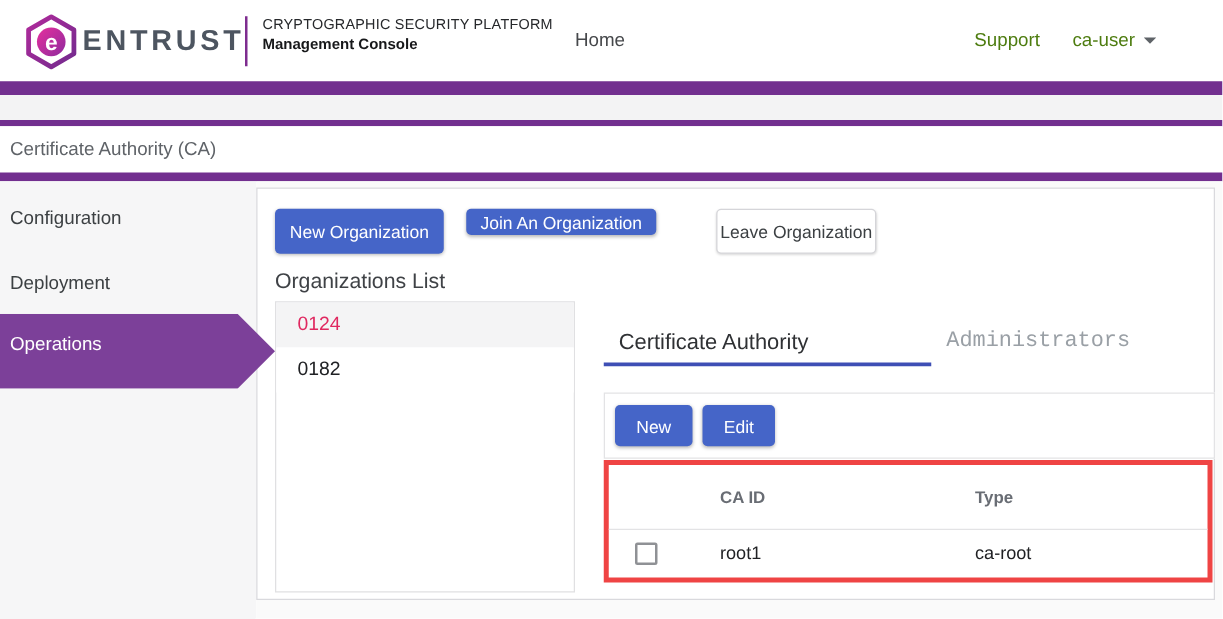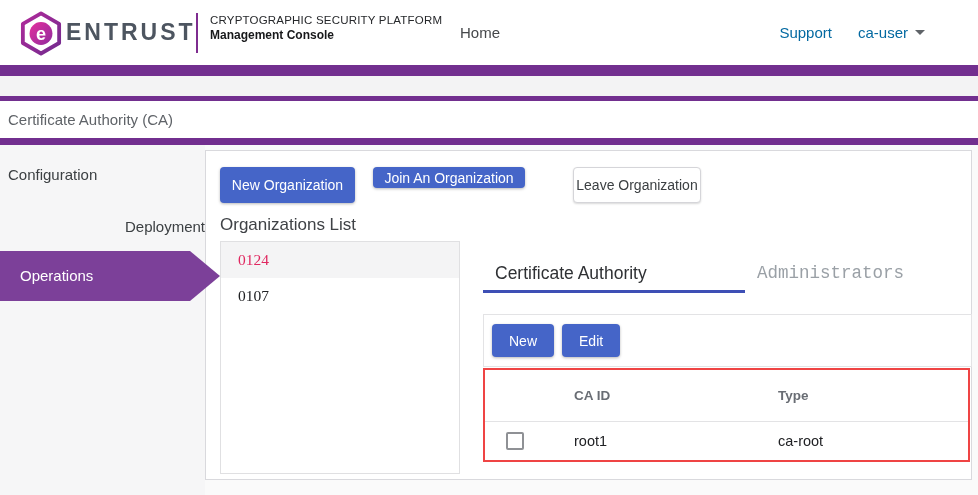--- a/index.html
+++ b/index.html
@@ -10,21 +10,21 @@
   
   .header { left:0; top:0; width:978px; height:65px; background:#fff; }
   .logo-svg { left:20px; top:10px; }
   .wordmark { left:66px; top:0; height:65px; line-height:65px; font-size:23px; font-weight:700;
               letter-spacing:3px; color:#4d5560; }
   .brand-divider { left:196px; top:13px; width:2px; height:40px; background:#7e2c8f; }
   .platform-line1 { left:210px; top:14px; font-size:11.5px; letter-spacing:0.2px; color:#26282b; }
   .platform-line2 { left:210px; top:28px; font-size:12px; font-weight:700; color:#17181a; }
   .nav-home { left:460px; top:0; height:65px; line-height:65px; font-size:15px; color:#46484b; cursor:pointer; }
   .nav-right { right:53px; top:0; height:65px; display:flex; align-items:center; gap:26px; }
-  .nav-link { font-size:15px; color:#0369a1; cursor:pointer; }
+  .nav-link { font-size:15px; color:#4d7c0f; cursor:pointer; }
   .user-menu { display:flex; align-items:center; gap:7px; cursor:pointer; }
   .caret-down { width:0; height:0; border-left:5px solid transparent; border-right:5px solid transparent;
                 border-top:5px solid #5f6368; }
 
   
   .bar-a { left:0; top:65px;  width:978px; height:11px; background:#722f8f; }
   .gray-strip { left:0; top:76px; width:978px; height:20px; background:#f3f3f4; }
   .bar-b { left:0; top:96px;  width:978px; height:5px;  background:#722f8f; }
   .breadcrumb-band { left:0; top:101px; width:978px; height:37px; background:#fff; }
   .breadcrumb { left:8px; top:101px; height:37px; line-height:37px; font-size:15px; color:#5f6368; }
@@ -32,56 +32,56 @@
 
   
   .sidebar-bg { left:0; top:145px; width:205px; height:350px; background:#f6f6f7; }
   .content-bg { left:205px; top:145px; width:773px; height:350px; background:#fafafa; }
   .card { left:205px; top:150px; width:767px; height:330px; background:#fff; border:1px solid #d9d9dd; }
 
   
   .nav-item { left:0; width:205px; height:30px; line-height:30px; padding-left:8px;
               font-size:15px; color:#3c4043; cursor:pointer; }
   .nav-config { top:160px; }
-  .nav-deploy { top:212px;text-align:right; }
-  .nav-active { left:0; top:251px; width:220px; height:50px; line-height:50px; padding-left:20px;
+  .nav-deploy { top:212px; }
+  .nav-active { left:0; top:251px; width:220px; height:60px; line-height:50px; padding-left:8px;
                 font-size:15px; color:#fff; background:#7c4099; cursor:pointer;
                 clip-path:polygon(0 0, 190px 0, 220px 50%, 190px 100%, 0 100%); }
 
   
   .btn-blue { background:#4565c8; color:#fff; border:none; border-radius:4px; font-size:14px;
               font-family:"Liberation Sans", sans-serif; cursor:pointer;
               box-shadow:0 1px 3px rgba(0,0,0,.28); }
   .btn-white { background:#fff; color:#3c4043; border:1px solid #d5d5d9; border-radius:4px; font-size:14px;
                font-family:"Liberation Sans", sans-serif; cursor:pointer;
                box-shadow:0 1px 2px rgba(0,0,0,.15); }
   .btn-new-org   { left:220px; top:167px; width:135px; height:36px; }
   .btn-join-org  { left:373px; top:167px; width:152px; height:21px; }
   .btn-leave-org { left:545px; top:167px; width:128px; height:36px;margin-left:28px; }
 
   
   .org-title { left:220px; top:215px; font-size:17px; color:#3f4246; }
   .org-box { left:220px; top:241px; width:240px; height:233px; background:#fff; border:1px solid #e0e0e2; }
-  .org-item { height:36px; line-height:36px; padding-left:17px; font-size:15.5px; cursor:pointer;font-family:Liberation Serif, serif; }
+  .org-item { height:36px; line-height:36px; padding-left:17px; font-size:15.5px; cursor:pointer; }
   .org-item.selected { background:#f4f4f5; color:#e02860; }
   .org-item.normal { background:#fff; color:#202124; }
 
   
   .tab { top:257px; height:36px; line-height:32px; font-size:17.5px; cursor:pointer; }
   .tab-active { left:483px; width:262px; padding-left:12px; color:#2f3134;
                 border-bottom:3px solid #3e4fb5; }
   .tab-inactive { left:757px; width:170px; color:#9aa0a6;font-family:Liberation Mono, monospace; }
 
   
   .ca-toolbar { left:483px; top:314px; width:489px; height:53px; background:#fff; border:1px solid #e3e3e5;
                 display:flex; align-items:center; gap:8px; padding-left:8px; }
   .ca-toolbar .btn-blue { height:33px; padding:0 17px; }
 
   
-  .ca-table { left:483px; top:368px; width:487px; background:#fff; border:2px solid #ef4444; }
+  .ca-table { left:483px; top:368px; width:487px; background:#fff; border:4px solid #ef4444; }
   .t-row { display:grid; grid-template-columns:89px 204px 1fr; align-items:center; }
   .t-head { height:52px; border-bottom:1px solid #e3e3e5; font-size:13.5px; font-weight:700; color:#696d74; }
   .t-body { height:38px; font-size:14.5px; color:#202124; }
   .checkbox { width:18px; height:18px; margin-left:21px; border:2px solid #8f9195; border-radius:2px;
               background:#fff; cursor:pointer; }
 </style>
 </head>
 <body>
 
 <div class="abs header">
@@ -129,21 +129,21 @@
 <div class="abs nav-item nav-deploy">Deployment</div>
 <div class="abs nav-active">Operations</div>
 
 <button class="abs btn-blue btn-new-org">New Organization</button>
 <button class="abs btn-blue btn-join-org">Join An Organization</button>
 <button class="abs btn-white btn-leave-org">Leave Organization</button>
 
 <div class="abs org-title">Organizations List</div>
 <div class="abs org-box">
   <div class="org-item selected">0124</div>
-  <div class="org-item normal">0107</div>
+  <div class="org-item normal">0182</div>
 </div>
 
 <div class="abs tab tab-active">Certificate Authority</div>
 <div class="abs tab tab-inactive">Administrators</div>
 
 <div class="abs ca-toolbar">
   <button class="btn-blue">New</button>
   <button class="btn-blue">Edit</button>
 </div>
 

